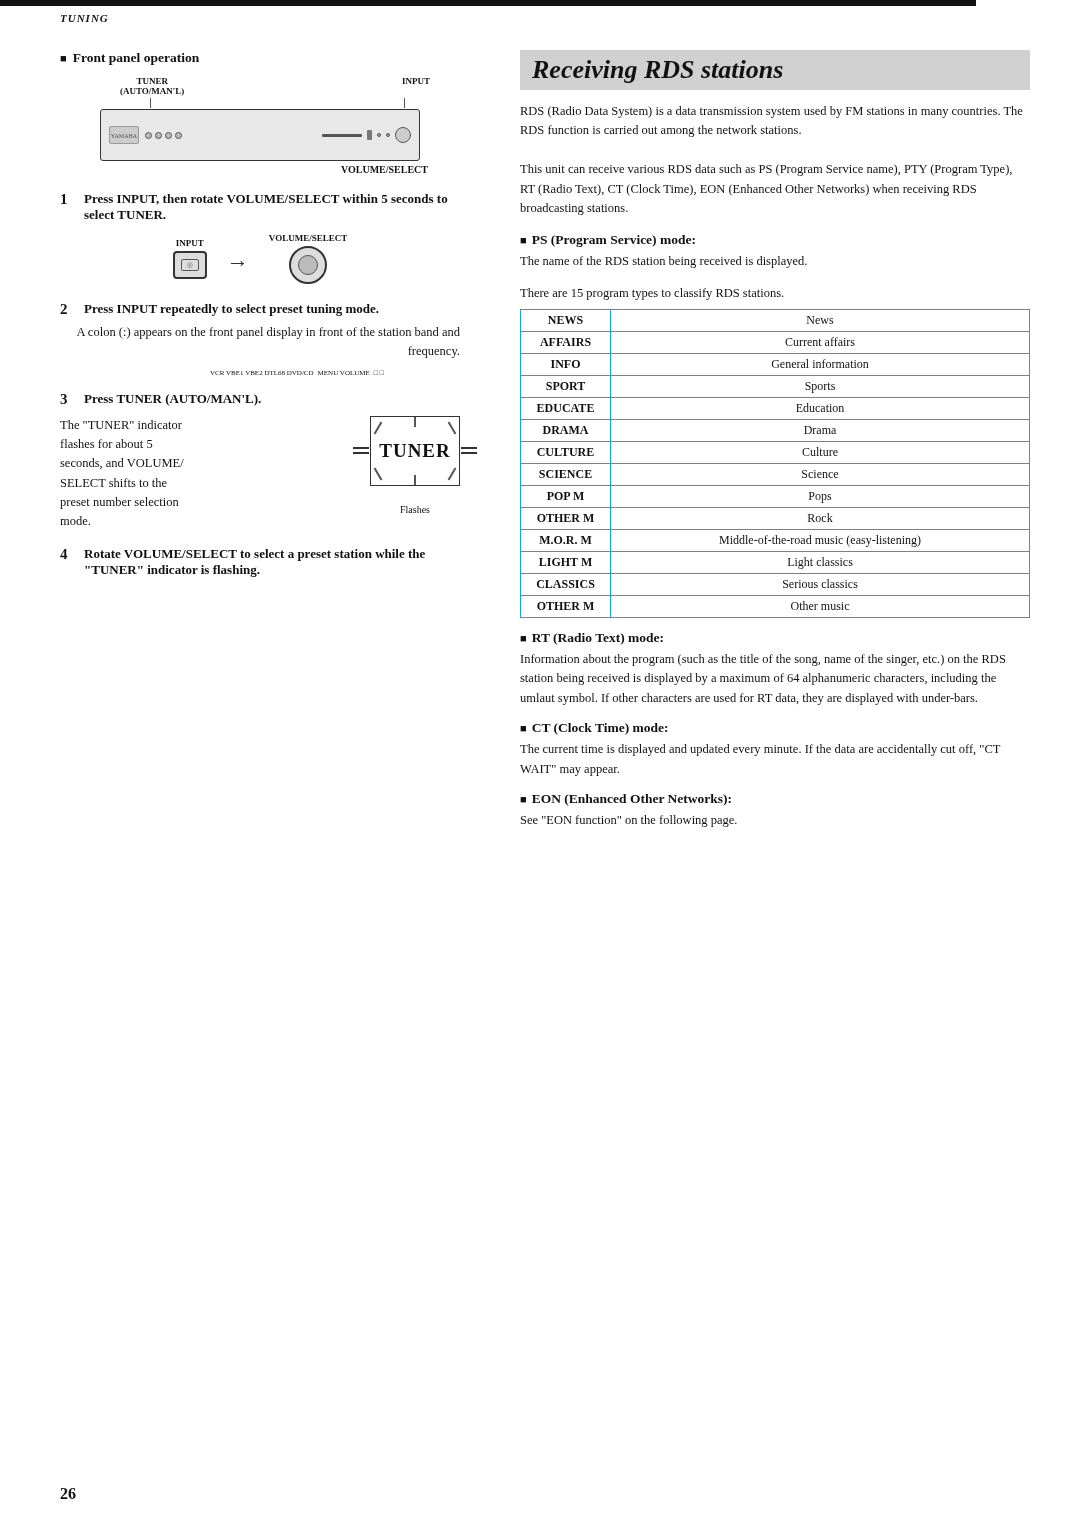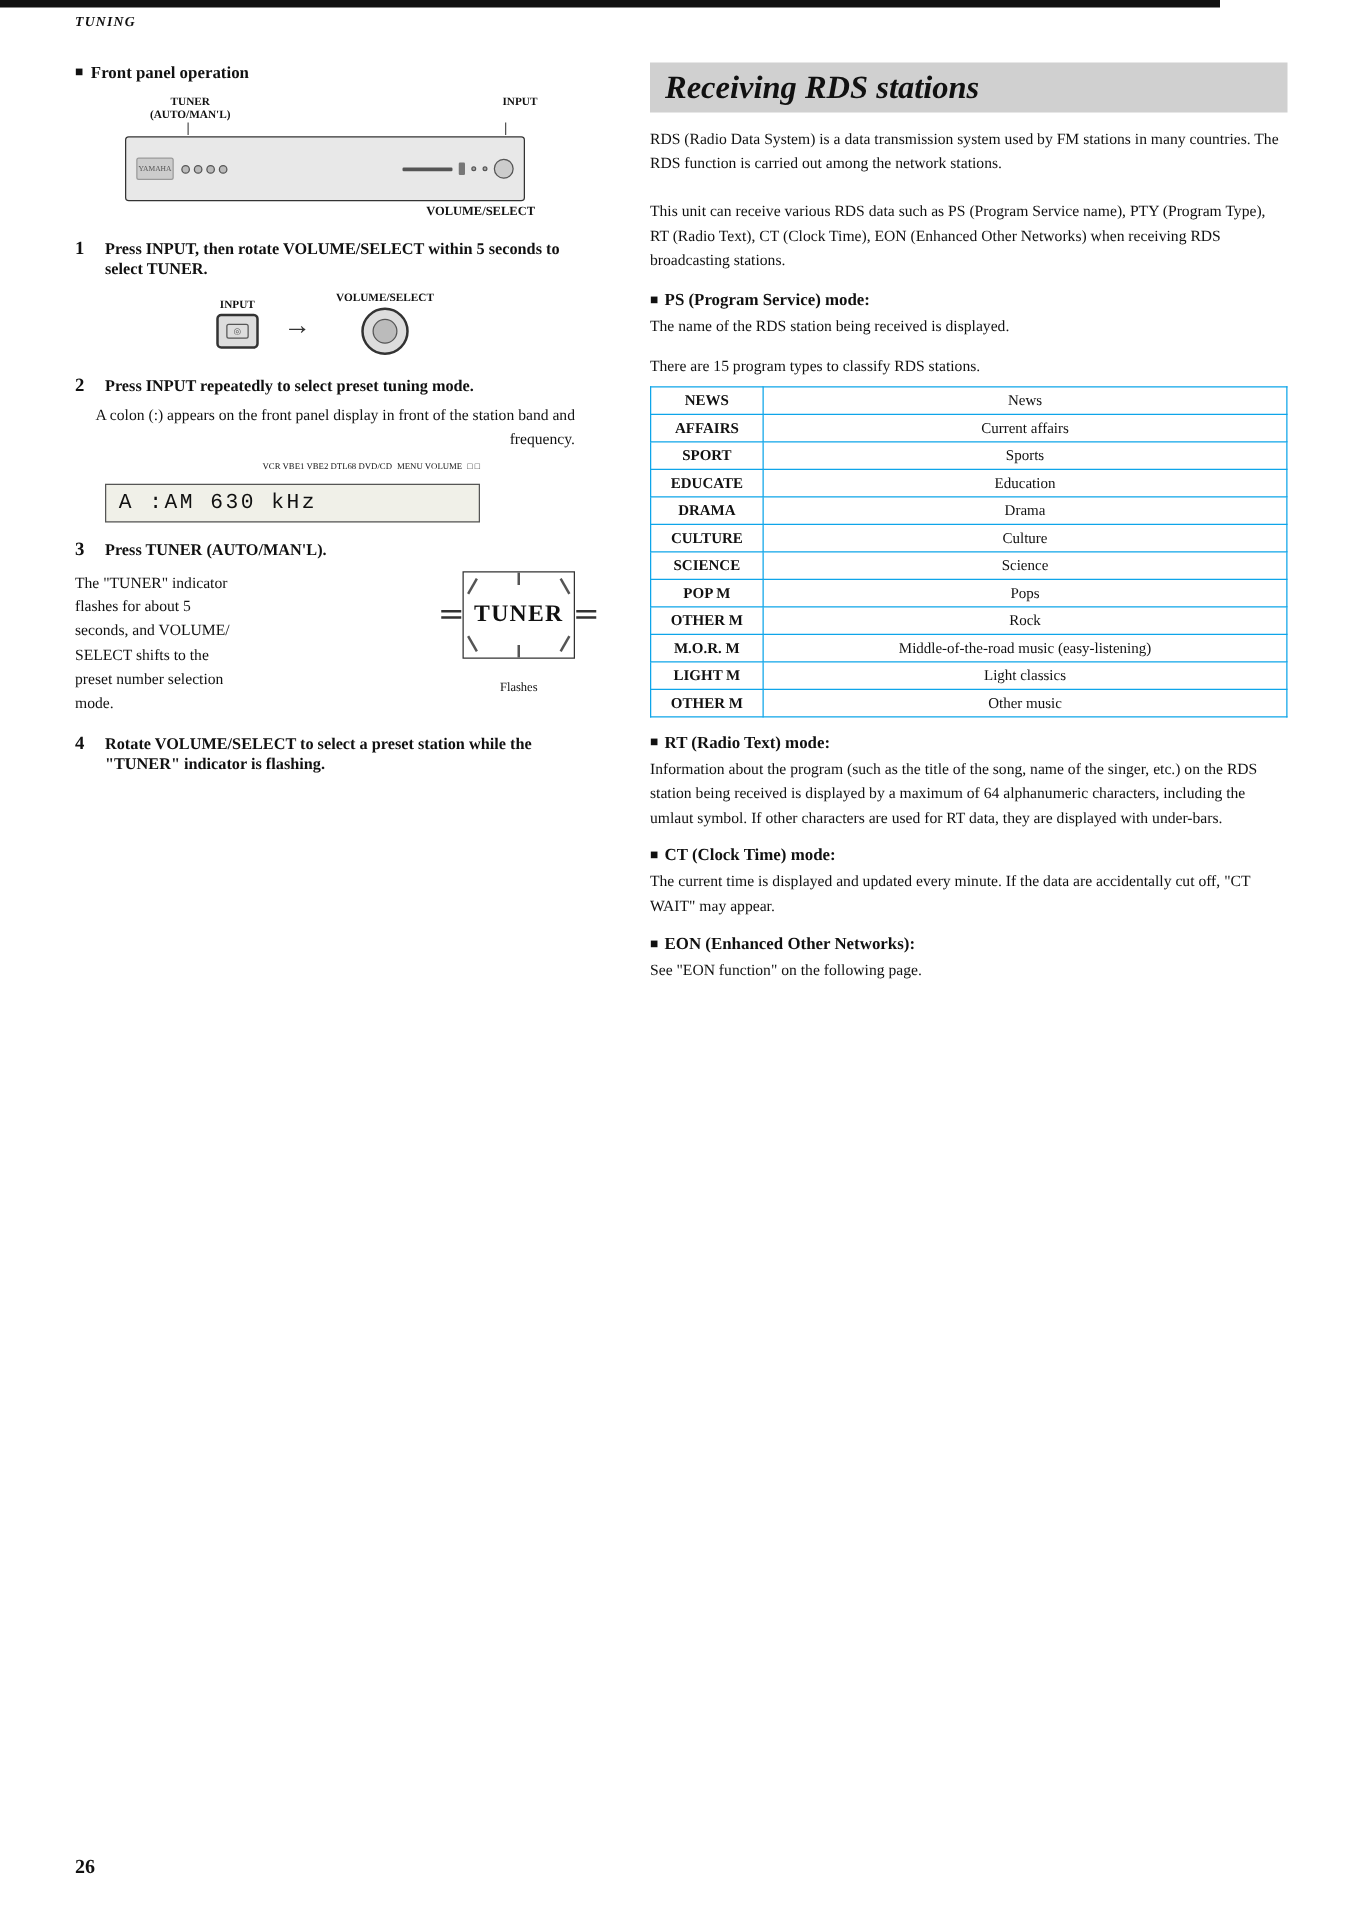--- a/index.html
+++ b/index.html
@@ -454,21 +454,20 @@
           <span>Press INPUT repeatedly to select preset tuning mode.</span>
         </div>
         <div class="step-body">A colon (:) appears on the front panel display in front of the station band and frequency.</div>
 
         <div style="margin:8px 0 8px 24px;">
           <div class="display-row-labels">
             <span style="font-size:7px;">VCR VBE1 VBE2 DTL68 DVD/CD</span>
             <span style="font-size:7px;">MENU VOLUME</span>
             <span style="font-size:7px;">□ □</span>
           </div>
-          <div class="display-row">A  :AM  630  kHz</div>
         </div>
       </div>
 
       <div class="step">
         <div class="step-header">
           <span class="step-num">3</span>
           <span>Press TUNER (AUTO/MAN'L).</span>
         </div>
 
         <div class="tuner-flash-wrap">
@@ -553,20 +552,24 @@
           <tbody id="pty-table-body">
           <tr>
                 <td>NEWS</td>
                 <td>News</td>
               </tr>
               <tr>
                 <td>AFFAIRS</td>
                 <td>Current affairs</td>
               </tr>
               <tr>
+                <td>INFO</td>
+                <td>General information</td>
+              </tr>
+              <tr>
                 <td>SPORT</td>
                 <td>Sports</td>
               </tr>
               <tr>
                 <td>EDUCATE</td>
                 <td>Education</td>
               </tr>
               <tr>
                 <td>DRAMA</td>
                 <td>Drama</td>
@@ -587,20 +590,24 @@
                 <td>OTHER M</td>
                 <td>Rock</td>
               </tr>
               <tr>
                 <td>M.O.R. M</td>
                 <td>Middle-of-the-road music (easy-listening)</td>
               </tr>
               <tr>
                 <td>LIGHT M</td>
                 <td>Light classics</td>
+              </tr>
+              <tr>
+                <td>CLASSICS</td>
+                <td>Serious classics</td>
               </tr>
               <tr>
                 <td>OTHER M</td>
                 <td>Other music</td>
               </tr>
             </tbody>
         </table>
       </div>
 
       

